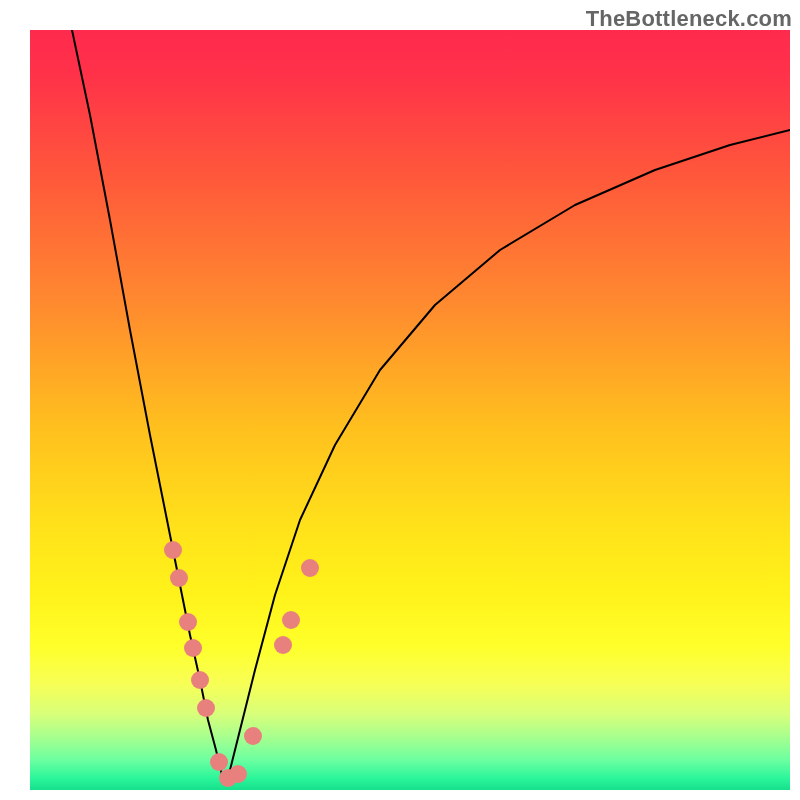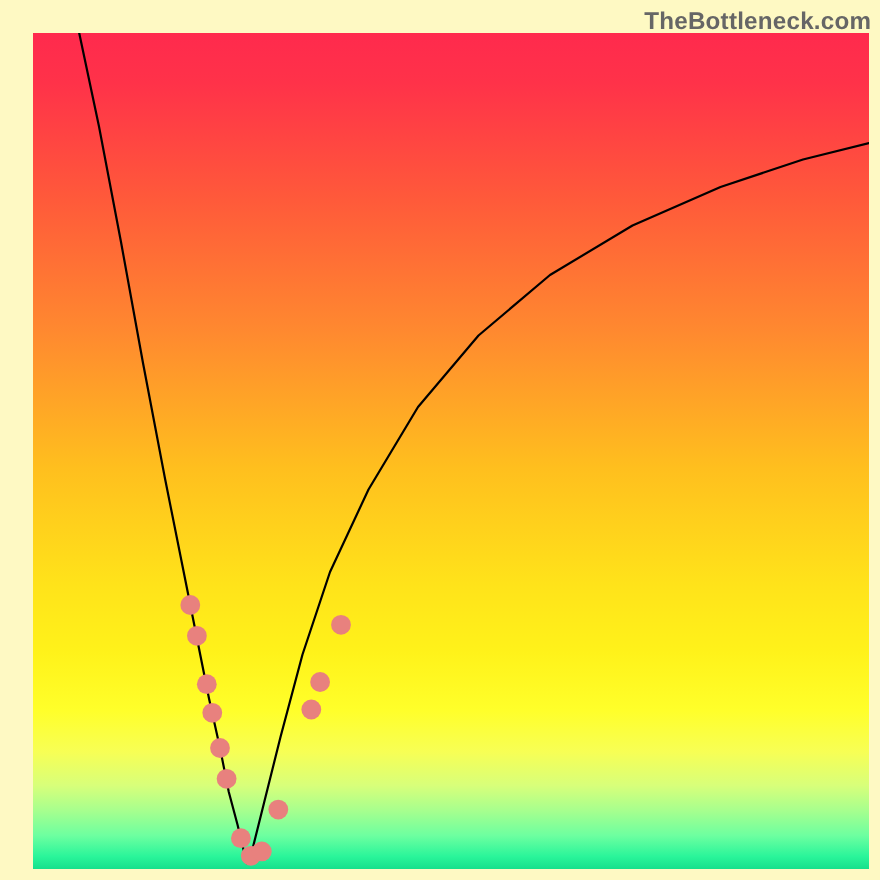--- a/index.html
+++ b/index.html
@@ -8,21 +8,21 @@
     width: 800px;
     height: 800px;
     overflow: hidden;
     background: #000;
     font-family: Arial, Helvetica, sans-serif;
   }
   .frame {
     position: relative;
     width: 800px;
     height: 800px;
-    background: #fef9c3;
+    background: #ffffff;
   }
   .plot-area {
     position: absolute;
     left: 30px;
     top: 30px;
     width: 760px;
     height: 760px;
     overflow: hidden;
   }
   .gradient {

